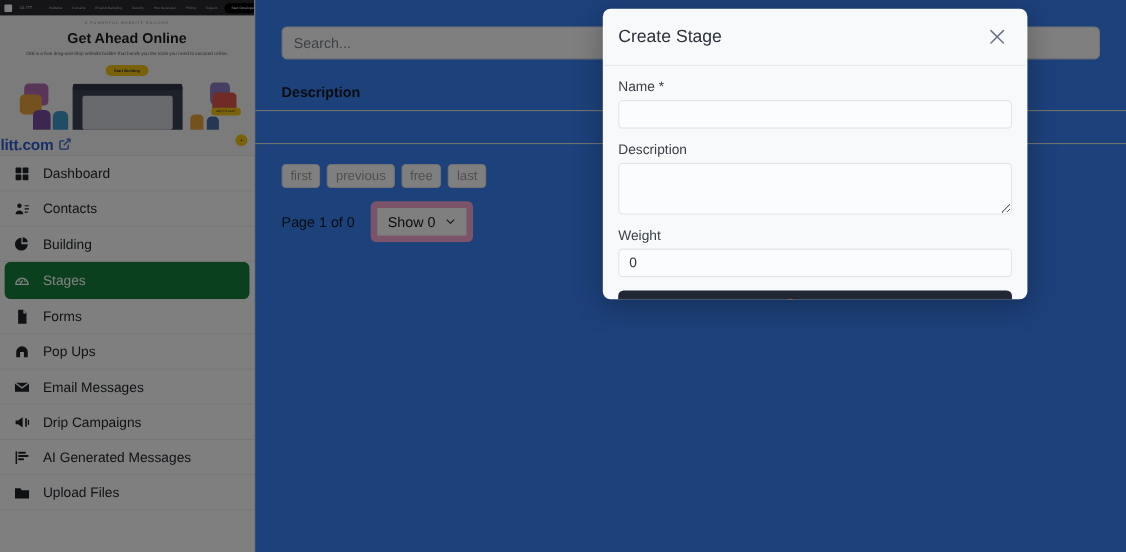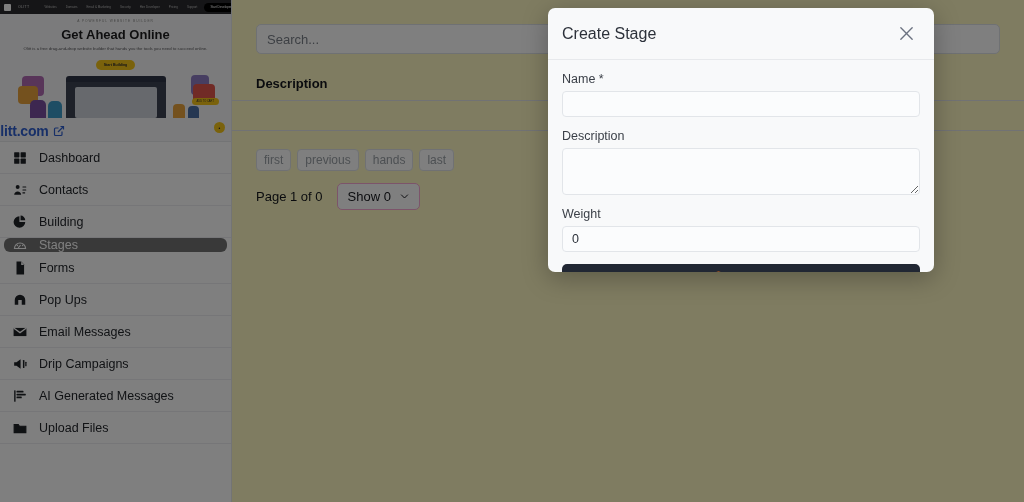--- a/index.html
+++ b/index.html
@@ -109,30 +109,30 @@
     color: #23262b; font-size: 12.5px;
     cursor: pointer;
   }
   .nav-item .ico {
     width: 16px; height: 16px;
     display: flex; align-items: center; justify-content: center;
     color: #1f2227; flex: 0 0 16px;
   }
   .nav-item .ico svg { width: 14px; height: 14px; fill: currentColor; }
   .nav-item.active {
-    background: #737373; color: #ffffff;
+    background: #15803d; color: #ffffff;
     border-radius: 6px; border-bottom-color: transparent;
     margin: 0 4px; padding-left: 8px;
-    height: 14px;
+    height: 34px;
     text-align: right;
   }
   .nav-item.active .ico { color: #ffffff; }
 
   
-  .main { flex: 1 1 auto; background: #fef9c3; padding: 24px 0 0 0; min-width: 0; }
+  .main { flex: 1 1 auto; background: #3b82f6; padding: 24px 0 0 0; min-width: 0; }
   .search-wrap { padding: 0 24px; }
   .search-box {
     height: 30px; border: 1px solid #dfe2e6; border-radius: 5px;
     display: flex; align-items: center; padding: 0 10px;
     color: #7b8089; font-size: 13px; background: #fff;
     max-width: 760px;
   }
   .table { margin-top: 22px; }
   .thead {
     display: flex; padding: 0 24px 9px 24px;
@@ -148,21 +148,21 @@
     background: #fff; border: 1px solid #e0e3e7; border-radius: 4px;
     padding: 3px 7px; cursor: pointer;
   }
   .pager-2 {
     padding: 12px 24px 0 24px;
     display: flex; align-items: center; gap: 14px;
   }
   .page-count { font-size: 13px; color: #15171c; }
   .show-sel {
     display: flex; align-items: center; gap: 9px;
-    border: 1px solid #f9a8d4; border-radius: 5px;
+    border: 6px solid #f9a8d4; border-radius: 5px;
     padding: 5px 10px; font-size: 13px; color: #15171c;
     background: #fff; cursor: pointer;
   }
   .chev { width: 9px; height: 9px; }
 
   
   .scrim {
     position: absolute; inset: 0;
     background: rgba(0,0,0,.5);
     z-index: 10;
@@ -406,21 +406,21 @@
       <div class="table">
         <div class="thead">
           <div class="th-desc">Description</div>
         </div>
         <div class="trow"></div>
       </div>
 
       <div class="pager">
         <button>first</button>
         <button>previous</button>
-        <button>hands</button>
+        <button>free</button>
         <button>last</button>
       </div>
 
       <div class="pager-2">
         <span class="page-count">Page 1 of 0</span>
         <div class="show-sel">
           <span>Show 0</span>
           <svg class="chev" viewBox="0 0 24 24" fill="none" stroke="#15171c" stroke-width="2.6">
               <path d="M3 7l9 9 9-9"></path>
             </svg>

